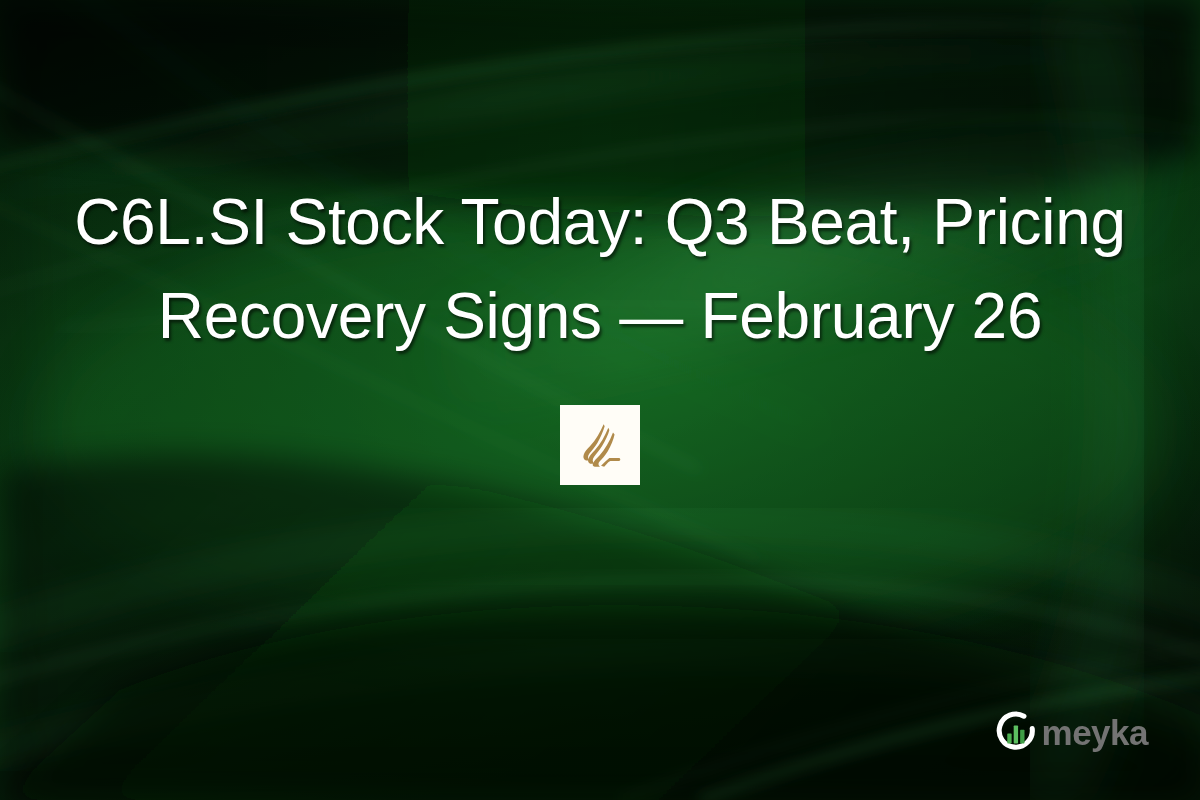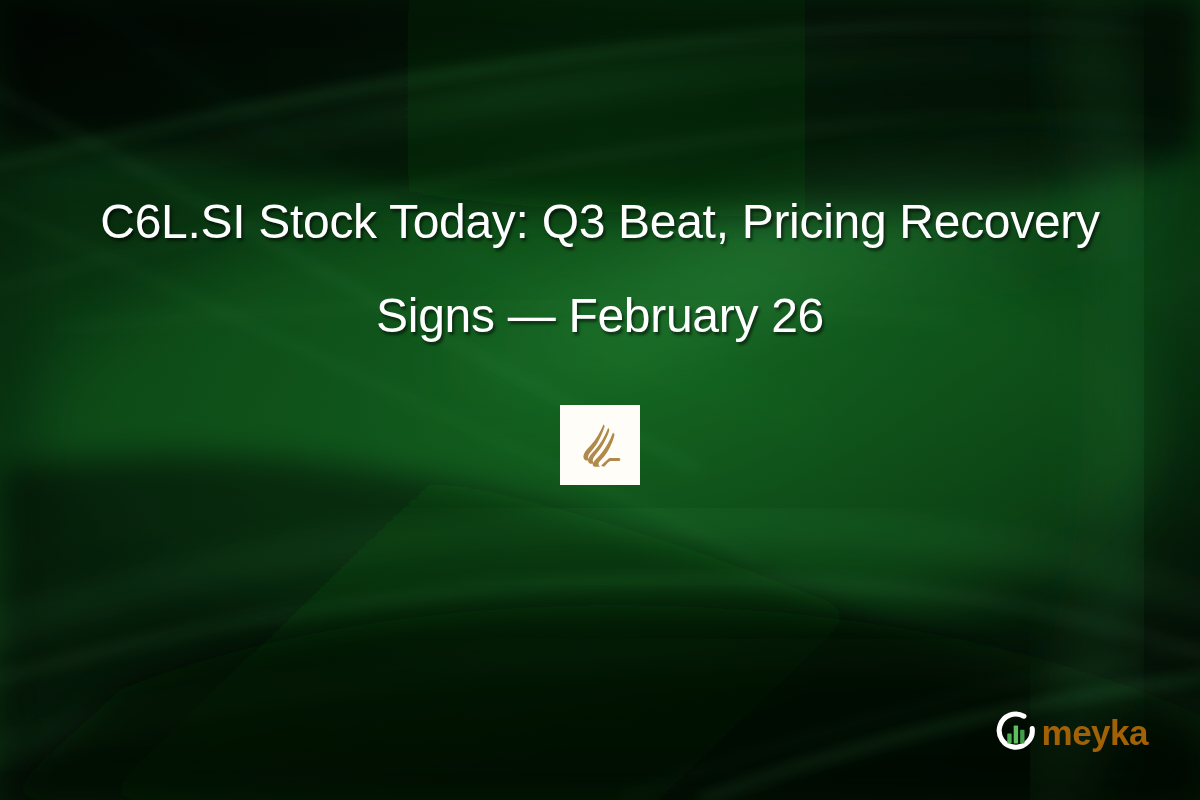--- a/index.html
+++ b/index.html
@@ -27,21 +27,21 @@
     flex-direction:column;
     align-items:center;
     z-index:5;
   }
 
   #headline {
     width:1090px;
     margin-top:175px;
     text-align:center;
     color:#ffffff;
-    font-size:48px;
+    font-size:64px;
     line-height:94px;
     font-weight:400;
     letter-spacing:-0.3px;
     text-shadow:2px 3px 3px rgba(0,0,0,0.55);
     white-space:pre-line;
   }
 
   #logo-box {
     margin-top:42px;
     width:80px; height:80px;
@@ -56,21 +56,21 @@
   #brand {
     position:absolute;
     right:52px; bottom:45px;
     display:flex;
     align-items:center;
     gap:2px;
     z-index:6;
   }
   #brand-icon { width:46px; height:46px; display:block; }
   #brand-name {
-    color:#a16207;
+    color:#737373;
     font-size:35px;
     font-weight:bold;
     letter-spacing:-0.5px;
     line-height:1;
     margin-left:1px;
   }
 </style>
 </head>
 <body>
 

